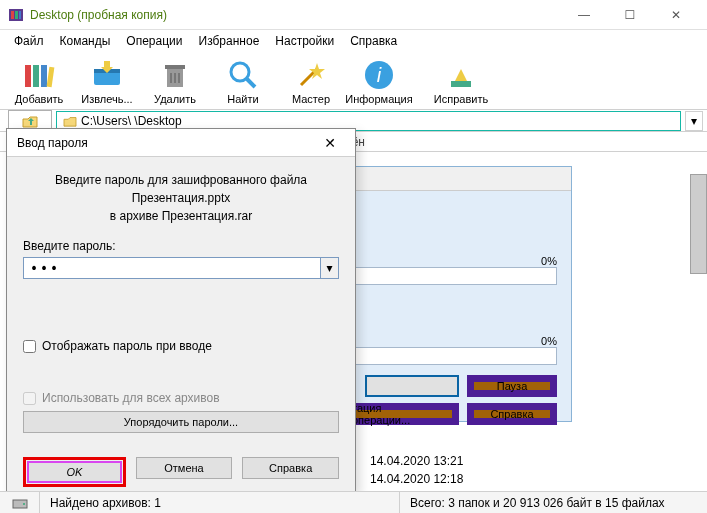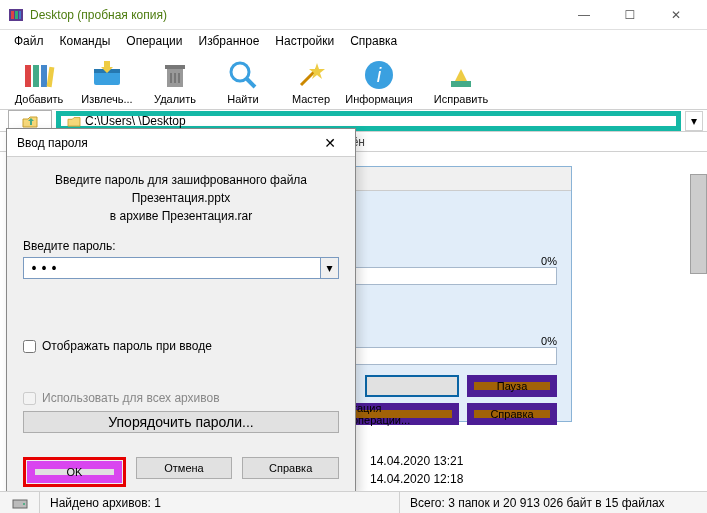--- a/index.html
+++ b/index.html
@@ -13,21 +13,21 @@
 .menubar { height: 22px; display: flex; align-items: center; padding: 0 6px; gap: 0; }
 .menubar .menu { padding: 3px 8px; }
 
 .toolbar { height: 58px; display: flex; padding: 4px 8px; gap: 6px; border-bottom: 1px solid #d0d0d0; }
 .tool { display: flex; flex-direction: column; align-items: center; justify-content: center; width: 62px; }
 .tool .ticon { width: 32px; height: 32px; }
 .tool span { font-size: 11px; margin-top: 2px; }
 
 .pathrow { height: 22px; display: flex; align-items: center; border-bottom: 1px solid #d0d0d0; }
 .pathrow .updir { width: 44px; height: 100%; border: 1px solid #b0b0b0; display: flex; align-items: center; justify-content: center; margin-left: 8px; }
-.pathrow .pathbox { flex: 1; border: 5px solid #14b8a6; height: 20px; display: flex; align-items: center; padding: 0 6px; margin: 0 4px; }
+.pathrow .pathbox { flex: 1; border: 1px solid #14b8a6; height: 20px; display: flex; align-items: center; padding: 0 6px; margin: 0 4px; }
 .pathrow .dd { width: 18px; height: 20px; border: 1px solid #d0d0d0; display: flex; align-items: center; justify-content: center; margin-right: 4px; }
 
 .cols { height: 20px; display: flex; border-bottom: 1px solid #d0d0d0; padding-left: 28px; color: #444; align-items: center; }
 .cols .col-name { width: 280px; }
 .cols .col-date { padding-left: 8px; }
 
 .filelist { position: absolute; left: 0; right: 0; top: 154px; bottom: 24px; background: #fff; }
 .scrollbar { position: absolute; right: 0; top: 20px; width: 17px; height: 100px; background: #cdcdcd; border: 1px solid #a0a0a0; }
 .frow { height: 18px; display: flex; align-items: center; padding-left: 10px; }
 .frow .ficn { width: 16px; height: 16px; margin-right: 4px; }
@@ -55,25 +55,25 @@
 .pwdlg .dh .close { width: 30px; text-align: center; font-size: 14px; }
 .pwdlg .body { padding: 14px 16px; }
 .pwdlg .msg { text-align: center; line-height: 1.5; margin-bottom: 14px; }
 .pwdlg .lbl { margin-bottom: 4px; }
 .pwdlg .inputwrap { display: flex; }
 .pwdlg .pwinput { flex: 1; height: 22px; border: 1px solid #7a9ac0; padding: 0 6px; font-family: monospace; letter-spacing: 2px; }
 .pwdlg .dd2 { width: 18px; height: 22px; border: 1px solid #7a9ac0; border-left: none; display: flex; align-items: center; justify-content: center; }
 .pwdlg .chk { display: flex; align-items: center; gap: 6px; margin-top: 60px; }
 .pwdlg .chk input, .pwdlg .chk2 input { width: 13px; height: 13px; }
 .pwdlg .chk2 { display: flex; align-items: center; gap: 6px; margin-top: 38px; color: #888; }
-.pwdlg .orgbtn { width: 100%; height: 22px; border: 1px solid #adadad; background: #e1e1e1; font-size: 14px; margin-top: 6px; }
+.pwdlg .orgbtn { width: 100%; height: 22px; border: 1px solid #adadad; background: #e1e1e1; font-size: 11px; margin-top: 6px; }
 .pwdlg .dlgbtns { display: flex; gap: 10px; margin-top: 24px; }
 .pwdlg .dlgbtns .dbtn { flex: 1; height: 22px; border: 1px solid #adadad; background: #e1e1e1; font-size: 11px; display: flex; align-items: center; justify-content: center; }
 .pwdlg .dlgbtns .okwrap { flex: 1; border: 3px solid #e60000; padding: 1px; }
-.pwdlg .dlgbtns .okwrap .dbtn { width: 100%; border: 8px solid #d946ef; }
+.pwdlg .dlgbtns .okwrap .dbtn { width: 100%; border: 2px solid #d946ef; font-style: italic; }
 
 svg { display: block; }
 </style>
 </head>
 <body>
 
 <div class="titlebar">
   <span class="icon">
     <svg viewBox="0 0 16 16">
         <rect x="1" y="2" width="14" height="12" fill="#5b3a8e"></rect>

